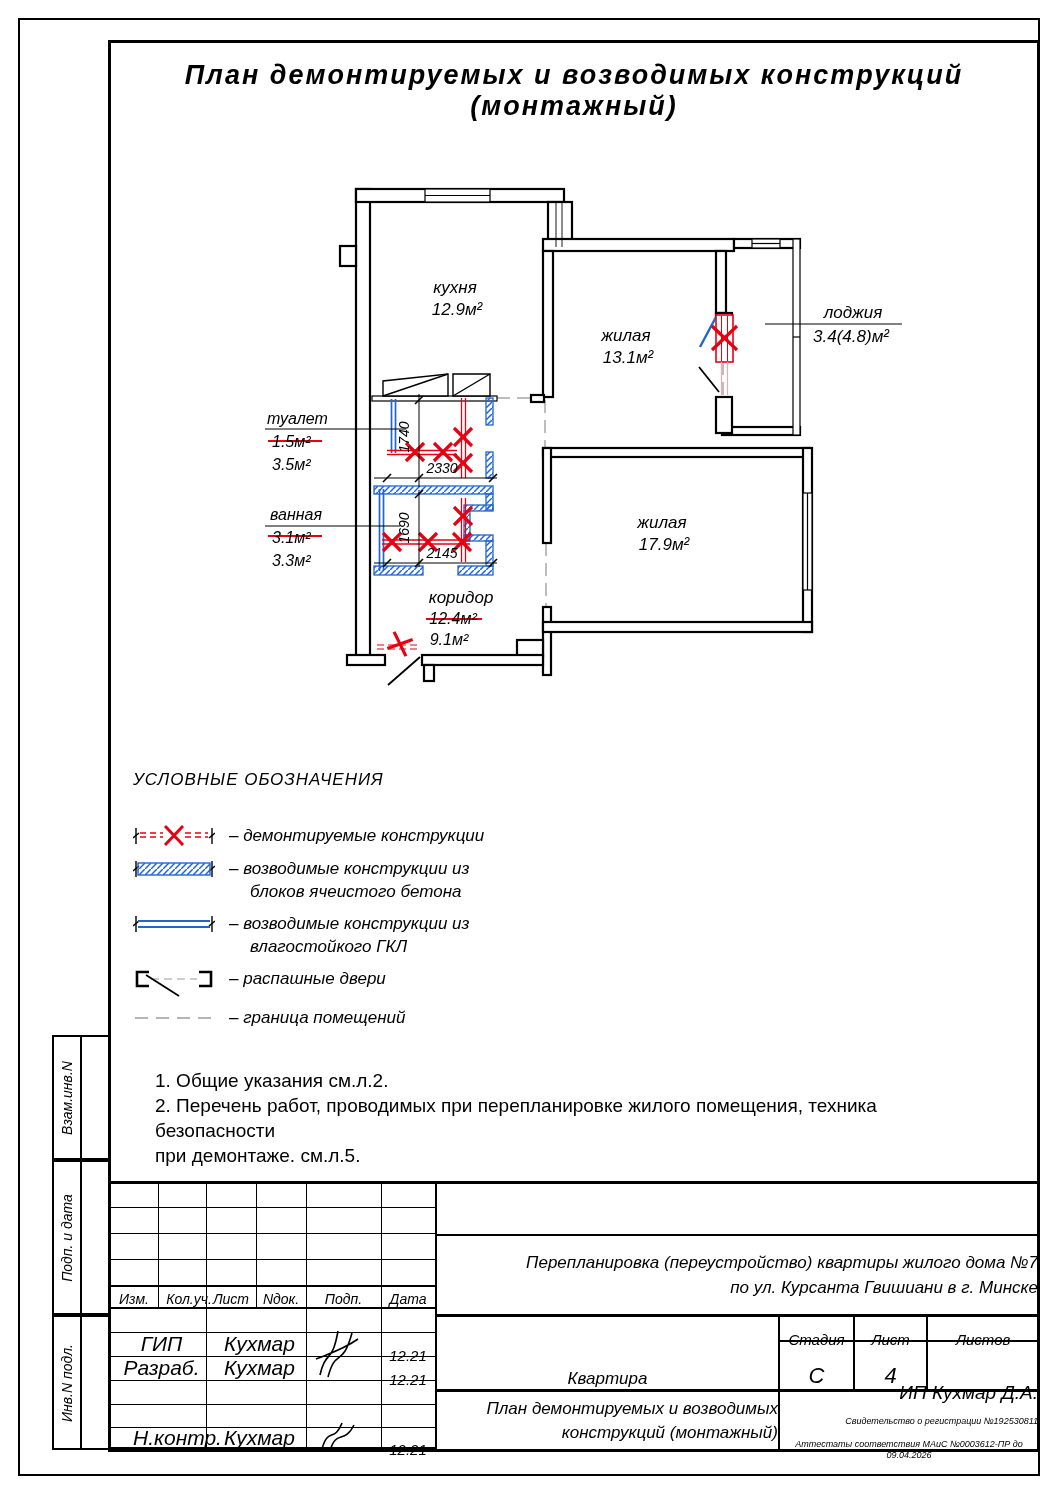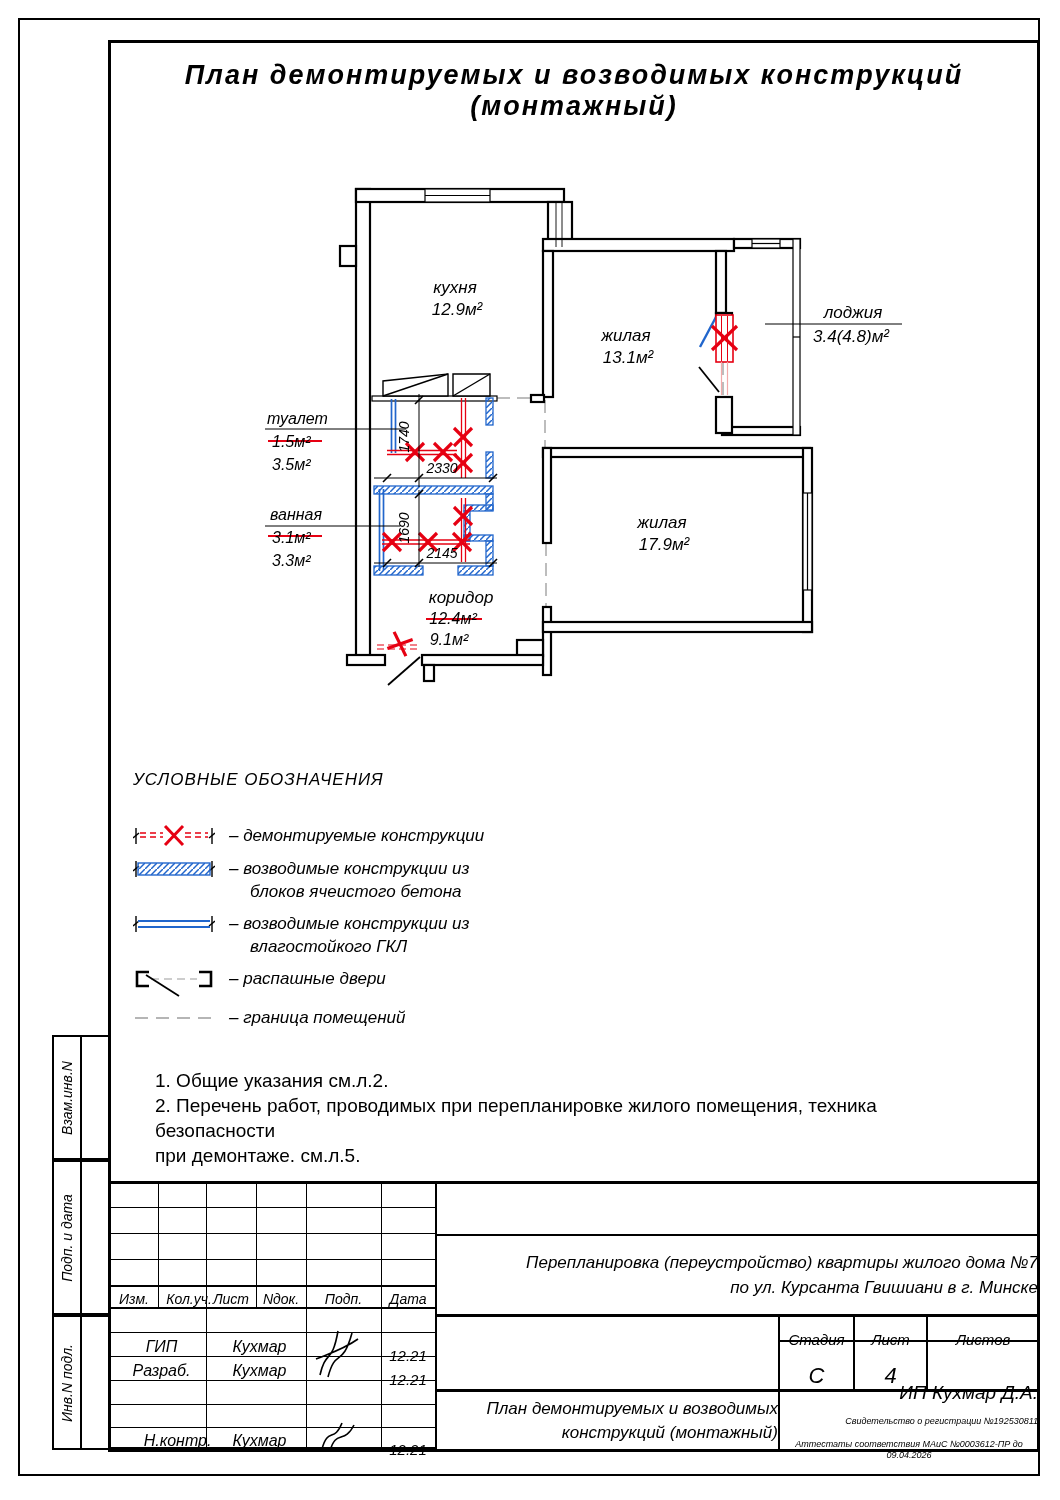--- a/index.html
+++ b/index.html
@@ -24,21 +24,21 @@
   .ltxt{font-size:17px;line-height:23px;}
   .ltxt .ind{padding-left:21px;}
   
   .notes{position:absolute;left:155px;top:1068px;width:820px;font-size:19px;
          line-height:25px;}
   
   .tb{position:absolute;left:110px;top:1181px;width:928px;height:269px;font-style:italic;}
   .tb .ln{position:absolute;background:#000;}
   .tb .cell{position:absolute;display:flex;align-items:flex-end;justify-content:center;
         text-align:center;}
-  .f14{font-size:14px;} .f15{font-size:15px;margin-top:8px;} .f16{font-size:16px;} .f17{font-size:17px;}
+  .f14{font-size:14px;} .f15{font-size:15px;margin-top:8px;} .f16{font-size:21px;} .f17{font-size:17px;}
   .f19{font-size:19px;} .f22{font-size:22px;} .f9{font-size:9px;line-height:11px;}
   .left-al{justify-content:flex-start;padding-left:7px;box-sizing:border-box;}
 </style>
 </head>
 <body>
 
 <div class="sheet">
   <div class="outer-border"></div>
   <div class="frame"></div>
 
@@ -398,20 +398,21 @@
     <div class="ln" style="left:668px;top:136px;width:2px;height:133px;"></div>
     <div class="ln" style="left:743px;top:136px;width:2px;height:72px;"></div>
     <div class="ln" style="left:816px;top:136px;width:2px;height:72px;"></div>
     <div class="ln" style="left:670px;top:159px;width:258px;height:2px;"></div>
 
     <div class="cell f17" style="left:327px;top:55px;width:601px;height:78px;flex-direction:column;line-height:25px;">
       <div>Перепланировка (переустройство) квартиры жилого дома №7</div>
       <div>по ул. Курсанта Гвишиани в г. Минске</div>
     </div>
 
+    <div class="cell f17" style="left:327px;top:136px;width:341px;height:72px;">Квартира</div>
 
     <div class="cell f15" style="left:670px;top:136px;width:73px;height:23px;">Стадия</div>
     <div class="cell f15" style="left:745px;top:136px;width:71px;height:23px;">Лист</div>
     <div class="cell f15" style="left:818px;top:136px;width:110px;height:23px;font-style:italic;">Листов</div>
     <div class="cell f22" style="left:670px;top:161px;width:73px;height:47px;">С</div>
     <div class="cell f22" style="left:745px;top:161px;width:71px;height:47px;">4</div>
     <div class="cell f22" style="left:818px;top:161px;width:110px;height:47px;"></div>
 
     <div class="cell f17" style="left:327px;top:211px;width:341px;height:58px;flex-direction:column;line-height:24px;">
       <div>План демонтируемых и возводимых</div>

